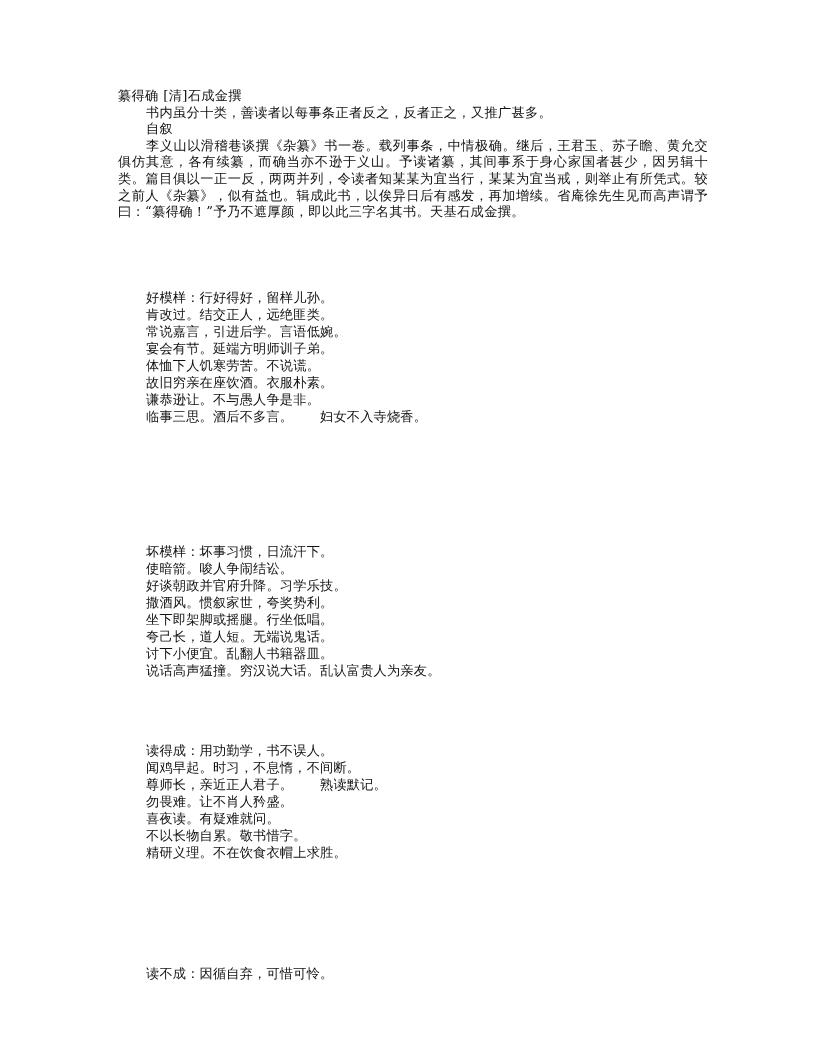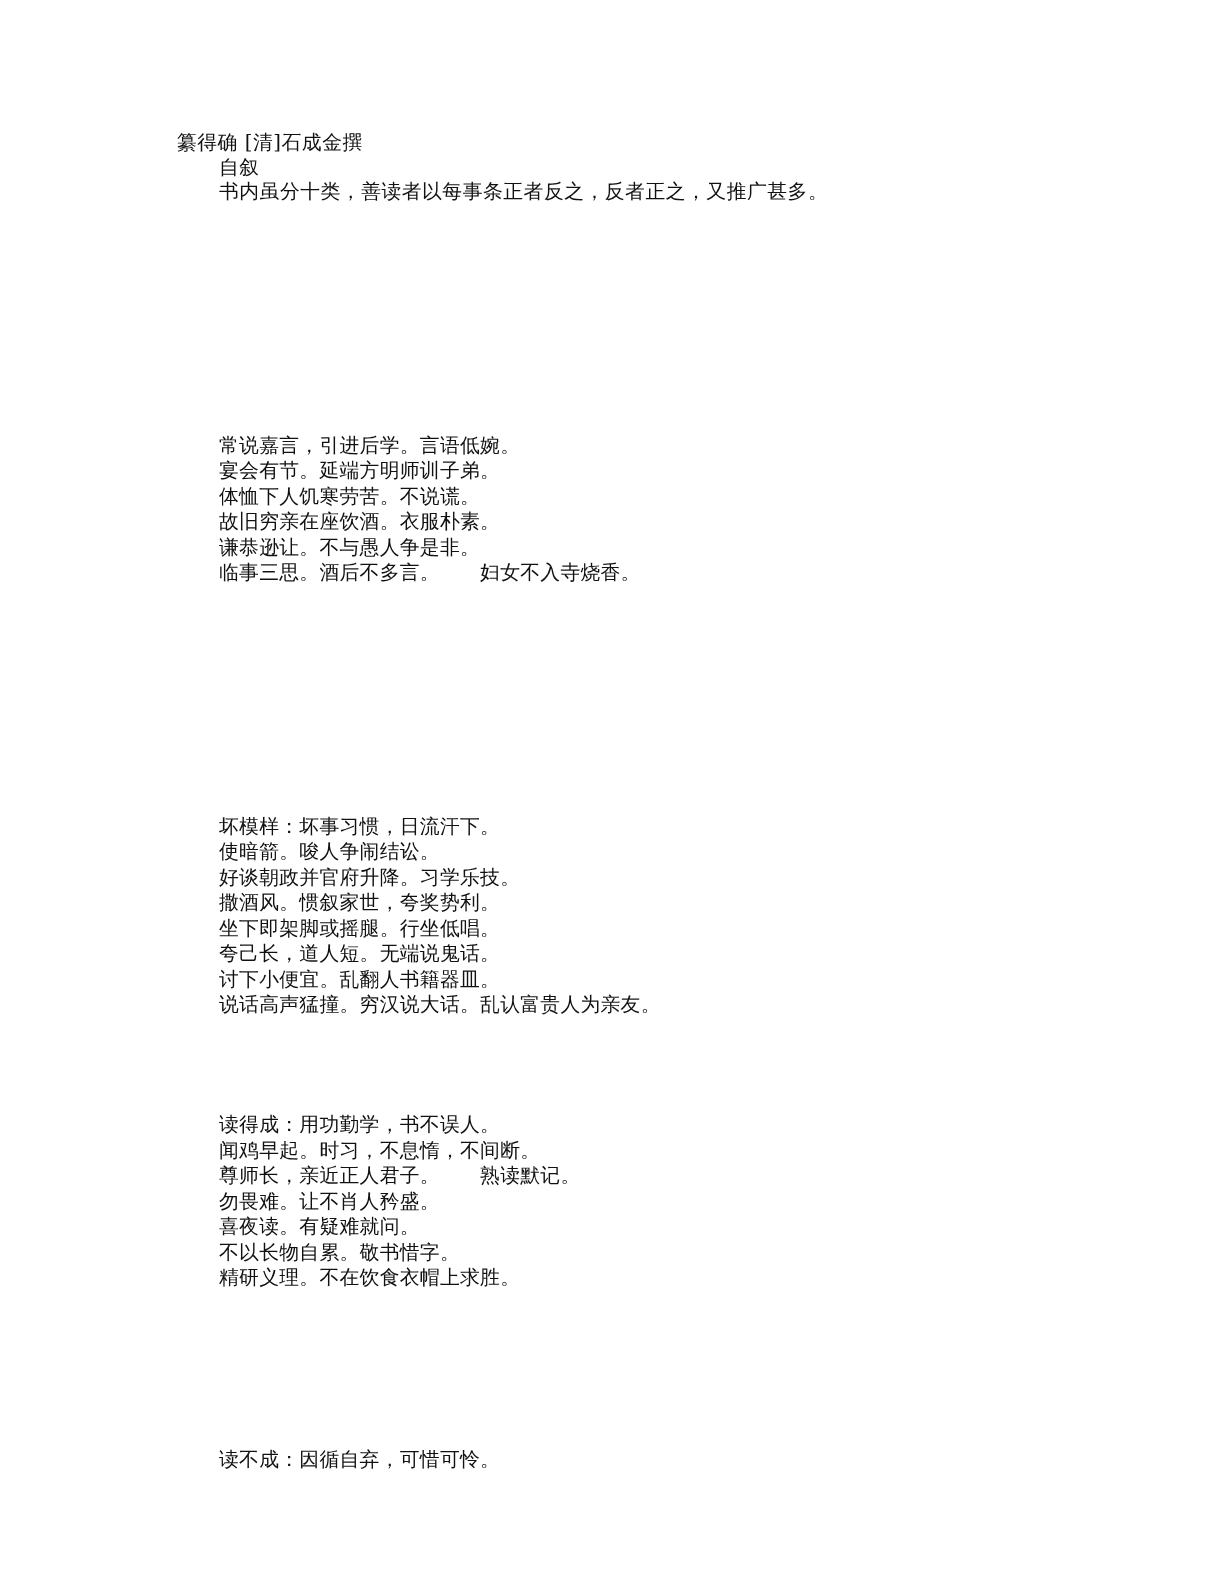--- a/index.html
+++ b/index.html
@@ -18,25 +18,28 @@
   .section { position: absolute; left: 146px; }
   .section .row { font-size: 13.2px; line-height: 17px; white-space: pre; margin: 0; letter-spacing: 0.2px; }
 </style>
 </head>
 <body>
 
 <div class="page">
 
   <div class="preface">
     <p class="p">纂得确 [清]石成金撰</p>
+    <p class="p indent">书内虽分十类，善读者以每事条正者反之，反者正之，又推广甚多。</p>
     <p class="p indent">自叙</p>
-    <p class="p indent">书内虽分十类，善读者以每事条正者反之，反者正之，又推广甚多。</p>
+    <p class="p indent">李义山以滑稽巷谈撰《杂纂》书一卷。载列事条，中情极确。继后，王君玉、苏子瞻、黄允交俱仿其意，各有续纂，而确当亦不逊于义山。予读诸纂，其间事系于身心家国者甚少，因另辑十类。篇目俱以一正一反，两两并列，令读者知某某为宜当行，某某为宜当戒，则举止有所凭式。较之前人《杂纂》，似有益也。辑成此书，以俟异日后有感发，再加增续。省庵徐先生见而高声谓予曰：“纂得确！”予乃不遮厚颜，即以此三字名其书。天基石成金撰。</p>
   </div>
 
   <div class="section" style="top:289px;">
+    <p class="row">好模样：行好得好，留样儿孙。</p>
+    <p class="row">肯改过。结交正人，远绝匪类。</p>
     <p class="row">常说嘉言，引进后学。言语低婉。</p>
     <p class="row">宴会有节。延端方明师训子弟。</p>
     <p class="row">体恤下人饥寒劳苦。不说谎。</p>
     <p class="row">故旧穷亲在座饮酒。衣服朴素。</p>
     <p class="row">谦恭逊让。不与愚人争是非。</p>
     <p class="row">临事三思。酒后不多言。　　妇女不入寺烧香。</p>
   </div>
 
   <div class="section" style="top:543px;">
     <p class="row">坏模样：坏事习惯，日流汗下。</p>

